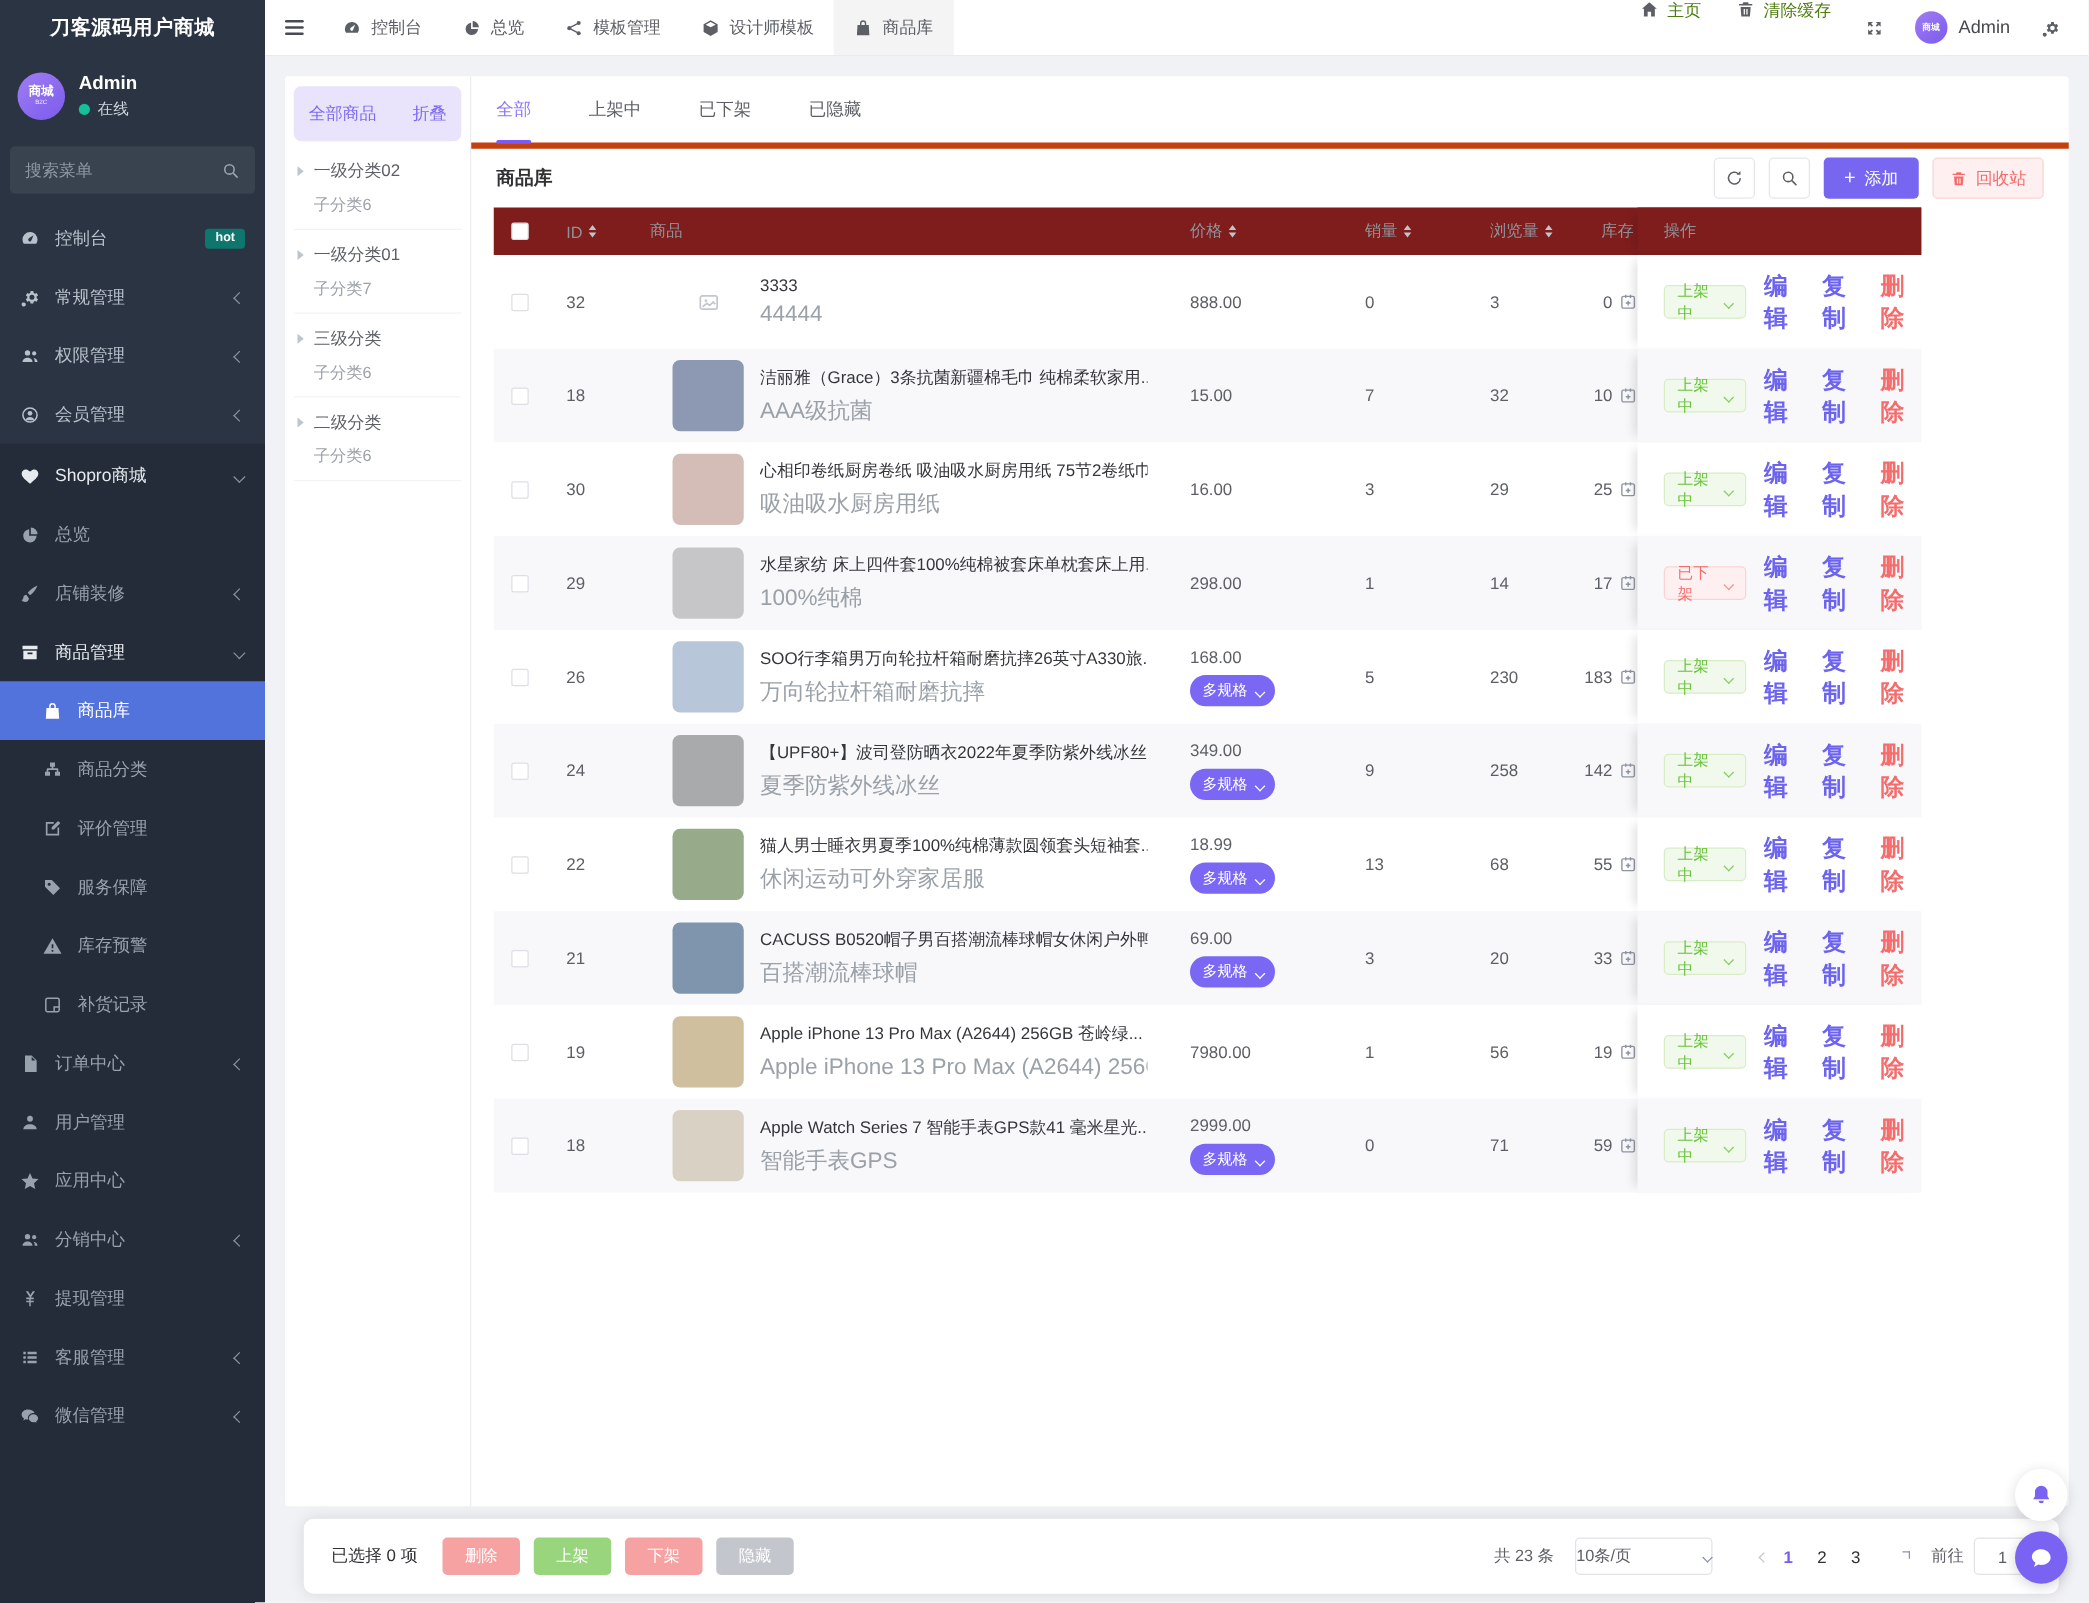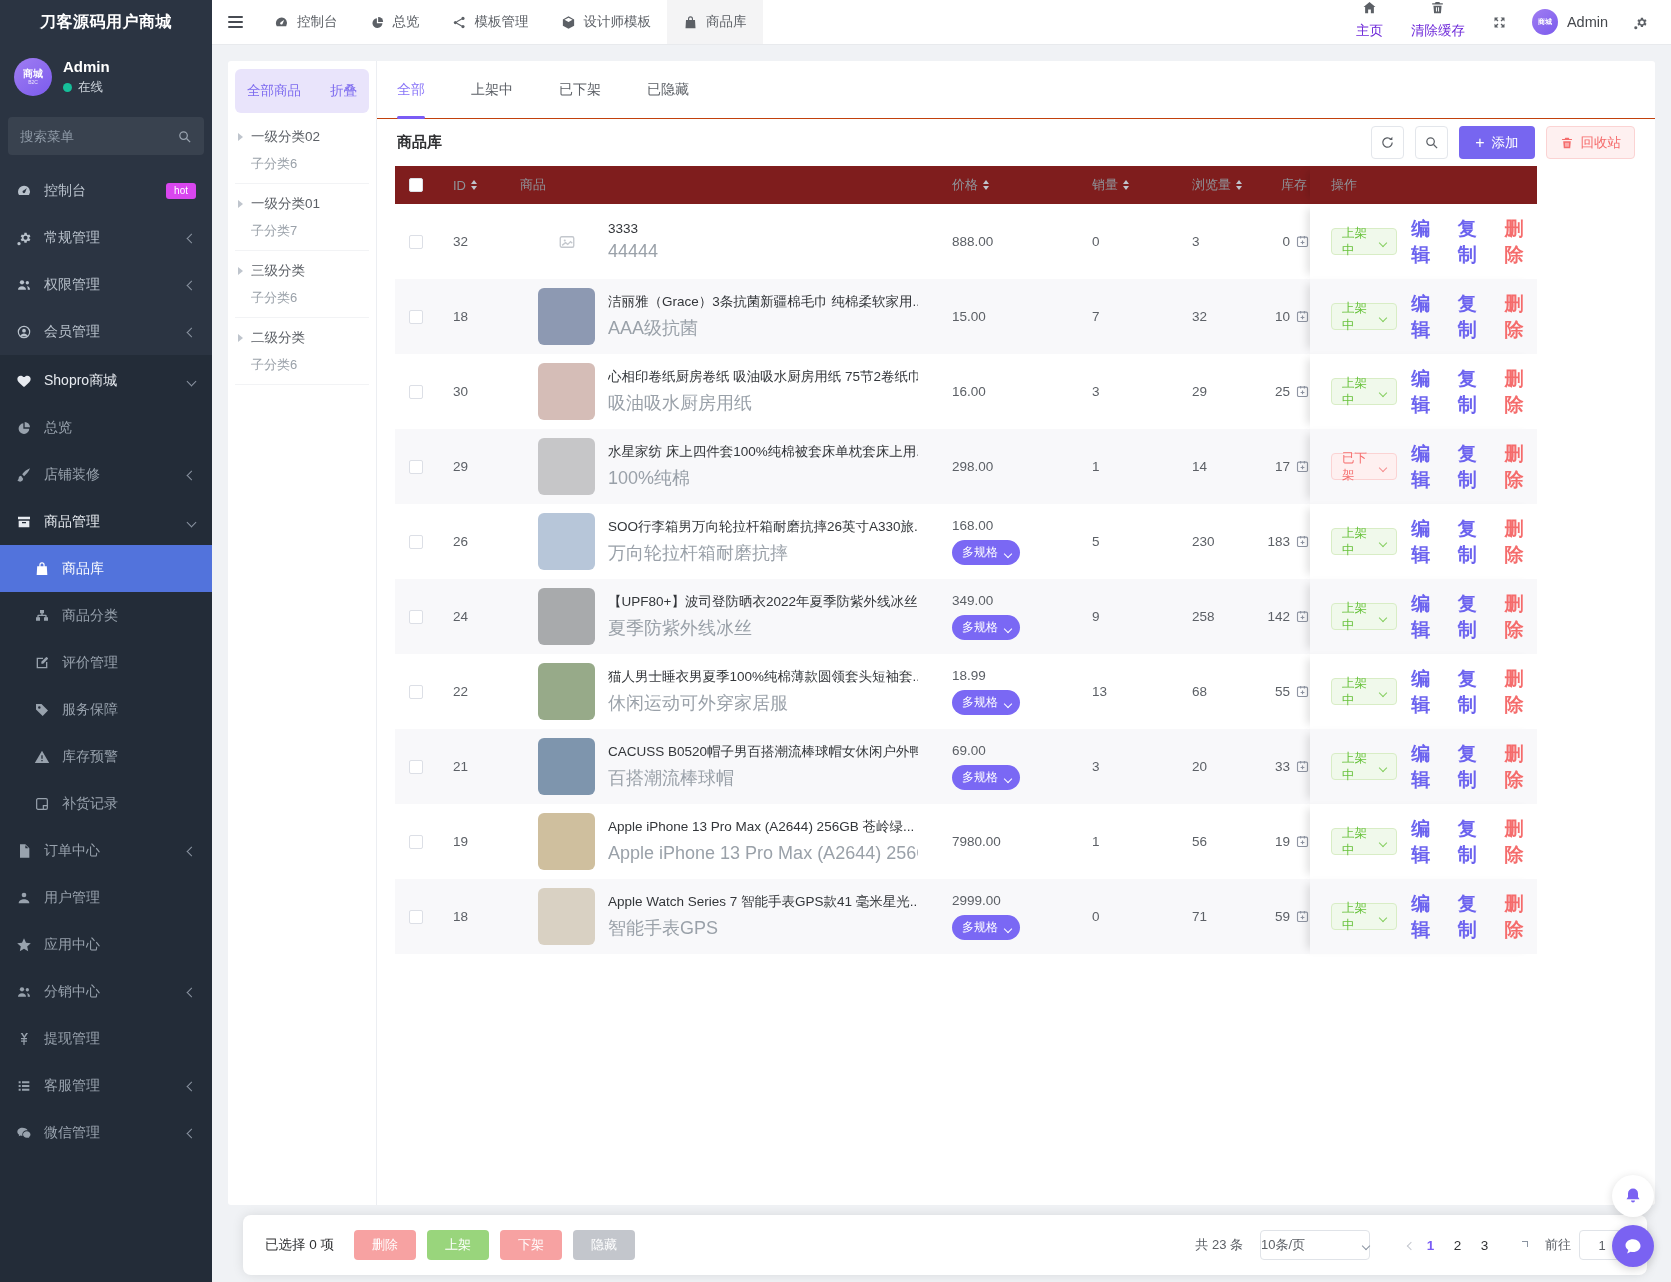--- a/index.html
+++ b/index.html
@@ -24,55 +24,55 @@
   .sb-search input::placeholder { color:#8d98a5; }
   .sb-search .ico { width:15px; height:15px; color:#9aa4b0; }
   .sb-menu { margin-top:12px; }
   .sb-lower { flex:1; background:#232c38; margin-top:0; padding-top:2px; }
   .sb-item { height:47px; display:flex; align-items:center; padding:0 16px; font-size:14px; color:#b8c1cb; cursor:pointer; }
   .sb-lower .sb-item { color:#98a2ad; }
   .sb-item.bright { color:#e7ebf0; }
   .sb-item .ico { width:16px; height:16px; margin-right:12px; flex:none; }
   .sb-item.sub { padding-left:34px; }
   .sb-item.active { background:#5273dc; color:#fff; }
-  .badge-hot { margin-left:auto; background:#d946ef; color:#fff; font-size:10px; font-weight:normal; padding:2.5px 8px; border-radius:3px; }
+  .badge-hot { margin-left:auto; background:#0f766e; color:#fff; font-size:10px; font-weight:bold; padding:2.5px 8px; border-radius:3px; }
   .chev { margin-left:auto; width:10px; height:10px; position:relative; flex:none; }
   .chev::before { content:''; position:absolute; left:2px; top:2px; width:6px; height:6px; border-right:1.6px solid #8a93a0; border-bottom:1.6px solid #8a93a0; }
   .chev.left::before { transform:rotate(135deg); }
   .chev.down::before { transform:rotate(45deg); }
   .chev.sm { width:8px; height:8px; }
   .chev.sm::before { width:5px; height:5px; border-width:1.4px; }
 
   
   .topbar { position:absolute; left:212px; top:0; right:0; height:45px; background:#fff; border-bottom:1px solid #e8eaed; display:flex; align-items:stretch; }
   .tb-burger { width:46px; display:flex; flex-direction:column; gap:3px; align-items:center; justify-content:center; cursor:pointer; }
   .tb-burger i { width:15px; height:2px; background:#474b52; border-radius:1px; }
   .tb-tab { display:flex; align-items:center; gap:8px; padding:0 16px; color:#5c6066; font-size:13.5px; cursor:pointer; }
   .tb-tab .ico { width:15px; height:15px; color:#5c6066; }
   .tb-tab.active { background:#f4f4f5; }
   .tb-right { margin-left:auto; display:flex; align-items:center; padding-right:10px; }
-  .tb-link { display:flex; align-items:center; gap:7px; padding:0 14px; color:#6d28d9; font-size:13.5px; height:100%; cursor:pointer;flex-direction:column; }
+  .tb-link { display:flex; align-items:flex-start; gap:7px; padding:0 14px; color:#4d7c0f; font-size:13.5px; height:100%; cursor:pointer; }
   .tb-link .ico, .tb-iconbtn .ico { width:15px; height:15px; color:#5c6066; }
   .tb-iconbtn { display:flex; align-items:center; padding:0 13px; height:100%; cursor:pointer; }
   .tb-user { display:flex; align-items:center; gap:9px; padding:0 12px; color:#45484d; font-size:14.5px; cursor:pointer; }
   .mini-avatar { width:26px; height:26px; border-radius:50%; background:linear-gradient(140deg,#a07df2,#7b5bed); color:#fff; font-size:7px; font-weight:bold; display:flex; align-items:center; justify-content:center; }
 
   
   .card { position:absolute; left:228px; top:61px; width:1427px; height:1144px; background:#fff; border-radius:3px; display:flex; }
   .cat-panel { width:149px; flex:none; border-right:1px solid #eceef2; }
   .cat-head { margin:8px 7px 4px; height:44px; background:#e9e4fb; border-radius:6px; display:flex; align-items:center; justify-content:space-between; padding:0 12px; color:#7d6bef; font-size:13.5px; }
   .cat-head span { cursor:pointer; }
   .tree-item { margin:0 7px; padding:11px 3px 10px; border-bottom:1px solid #f2f3f5; cursor:pointer; }
   .tree-name { display:flex; align-items:center; gap:8px; color:#5c6066; font-size:13.5px; }
   .caret { width:0; height:0; border-left:5px solid #bfc5cd; border-top:4px solid transparent; border-bottom:4px solid transparent; flex:none; }
   .tree-sub { margin:9px 0 0 13px; color:#9aa1a9; font-size:13px; }
 
   
   .main-panel { flex:1; min-width:0; }
-  .tabs { height:58px; border-bottom:1px solid #c2410c; display:flex; align-items:stretch; padding:0 20px; gap:46px; }
+  .tabs { height:58px; border-bottom:5px solid #c2410c; display:flex; align-items:stretch; padding:0 20px; gap:46px; }
   .tab { position:relative; display:flex; align-items:center; color:#5c6066; font-size:14px; cursor:pointer; }
   .tab.active { color:#8a76f8; }
   .tab.active::after { content:''; position:absolute; left:0; right:0; bottom:-1px; height:3px; border-radius:2px; background:#7a5cf5; }
   .toolbar { height:47px; display:flex; align-items:center; padding:0 20px; }
   .pg-title { font-size:15px; font-weight:bold; color:#303133; }
   .tb-actions { margin-left:auto; display:flex; align-items:center; gap:11px; }
   .icon-btn { width:33px; height:33px; border:1px solid #e3e6eb; border-radius:4px; background:#fff; display:flex; align-items:center; justify-content:center; color:#5c6066; cursor:pointer; }
   .icon-btn .ico { width:15px; height:15px; }
   .btn-add { height:33px; padding:0 16px; background:#7766f0; border:0; border-radius:4px; color:#fff; font-size:13.5px; display:flex; align-items:center; gap:7px; cursor:pointer; font-family:inherit; }
   .btn-add .plus { font-size:16px; line-height:1; }

